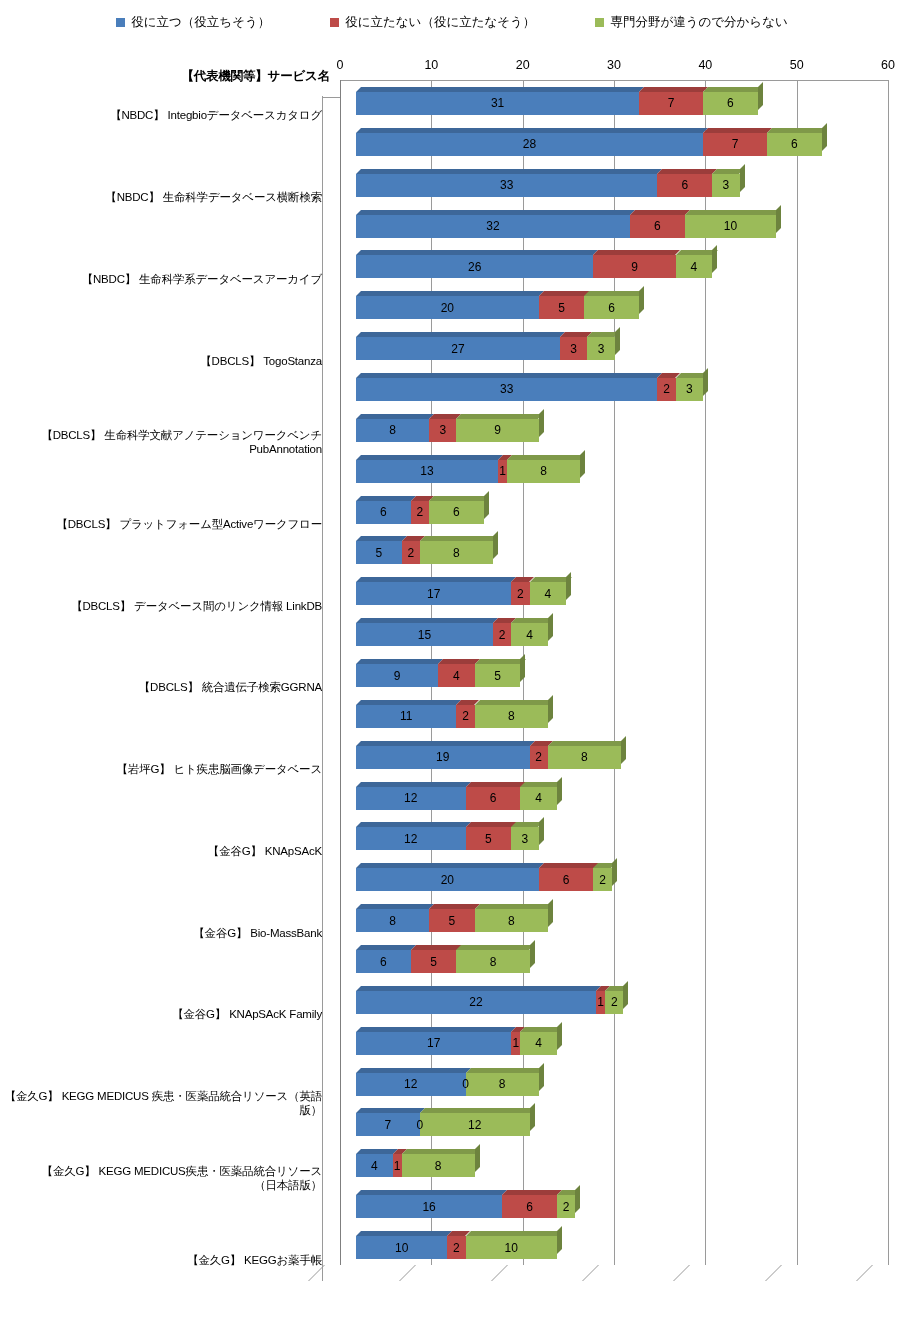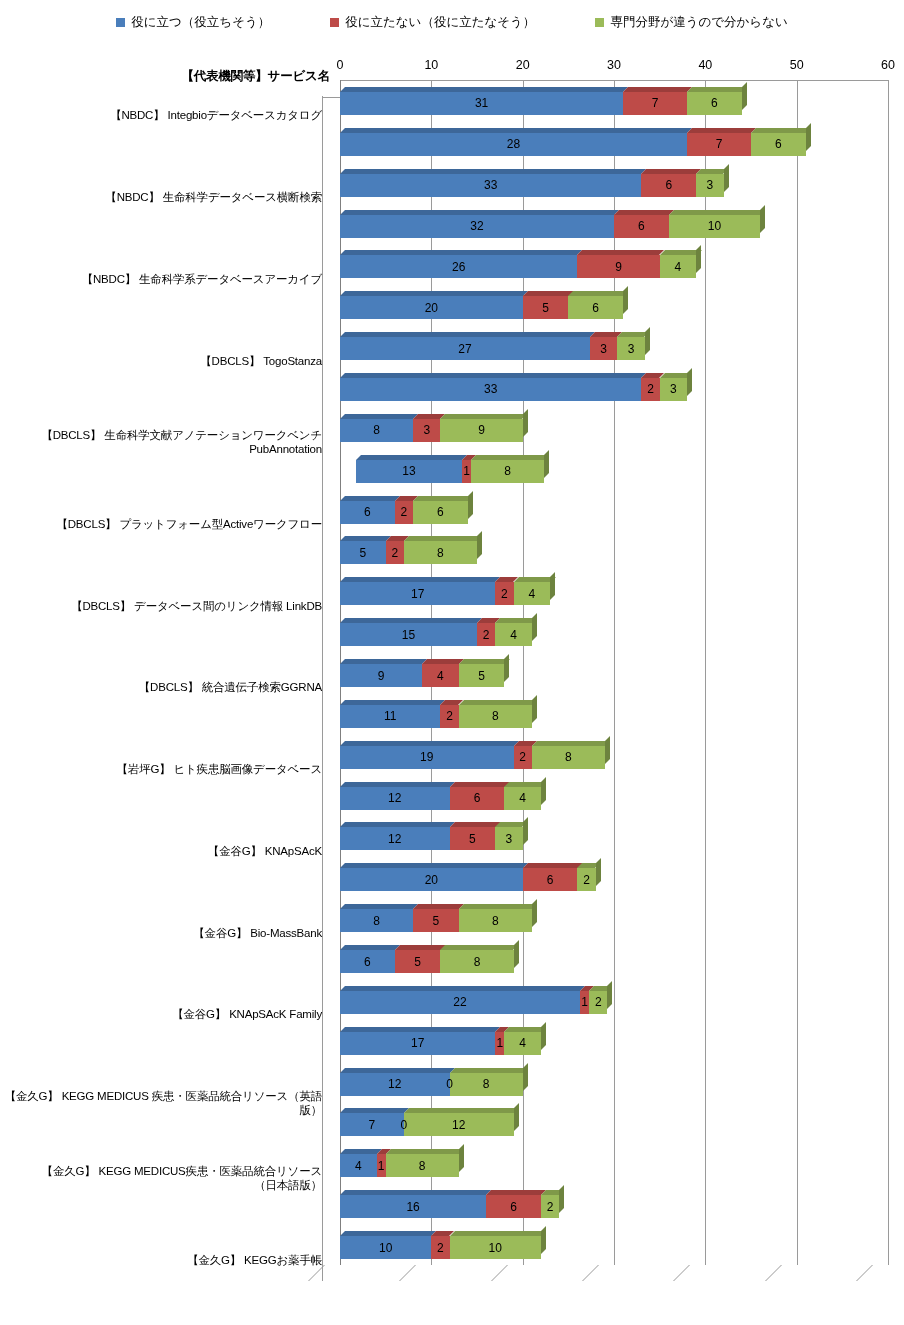--- a/index.html
+++ b/index.html
@@ -144,21 +144,21 @@
     font-size: 11.5px;
     line-height: 14px;
     letter-spacing: -0.2px;
     color: #000;
   }
   .row-label .sub {
     display: block;
   }
   .bar-wrap {
     position: absolute;
-    left: 0;
+    left: 16px;
     height: 100%;
     display: flex;
     align-items: center;
     border-radius: 8px;
   }
   .seg {
     position: relative;
     height: 100%;
     display: flex;
     align-items: center;
@@ -340,21 +340,21 @@
               <span class="seg-val">5</span>
             </div>
             <div class="seg last" id="seg-5-2" style="background: rgb(155, 187, 89); width: 54.8px; --c: #9bbb59;">
               <span class="seg-val">6</span>
             </div>
           </div>
         </div>
         <div class="row" style="top: 257.103px; height: 23px;">
           <div class="row-label" style="top: 261.603px;"><span>【DBCLS】 データベース間のリンク情報 LinkDB</span></div>
           <div class="bar-wrap">
-            <div class="seg" id="seg-6-0" style="background: rgb(74, 126, 187); width: 250px; --c: #4a7ebb;">
+            <div class="seg" id="seg-6-0" style="background: rgb(74, 126, 187); width: 204px; --c: #4a7ebb;">
               <span class="seg-val">27</span>
             </div>
             <div class="seg" id="seg-6-1" style="background: rgb(190, 75, 72); width: 27.4px; --c: #be4b48;">
               <span class="seg-val">3</span>
             </div>
             <div class="seg last" id="seg-6-2" style="background: rgb(155, 187, 89); width: 27.4px; --c: #9bbb59;">
               <span class="seg-val">3</span>
             </div>
           </div>
         </div>
@@ -382,21 +382,21 @@
               <span class="seg-val">3</span>
             </div>
             <div class="seg last" id="seg-8-2" style="background: rgb(155, 187, 89); width: 82.2px; --c: #9bbb59;">
               <span class="seg-val">9</span>
             </div>
           </div>
         </div>
         <div class="row" style="top: 379.69px; height: 23px;">
           <div class="row-label" style="top: 384.19px;"><span>【金谷G】 KNApSAcK</span></div>
           <div class="bar-wrap">
-            <div class="seg" id="seg-9-0" style="background: rgb(74, 126, 187); width: 106px; margin-left: 16px; --c: #4a7ebb;">
+            <div class="seg" id="seg-9-0" style="background: rgb(74, 126, 187); width: 142px; --c: #4a7ebb;">
               <span class="seg-val">13</span>
             </div>
             <div class="seg" id="seg-9-1" style="background: rgb(190, 75, 72); width: 9.13333px; --c: #be4b48;">
               <span class="seg-val">1</span>
             </div>
             <div class="seg last" id="seg-9-2" style="background: rgb(155, 187, 89); width: 73.0667px; --c: #9bbb59;">
               <span class="seg-val">8</span>
             </div>
           </div>
         </div>

